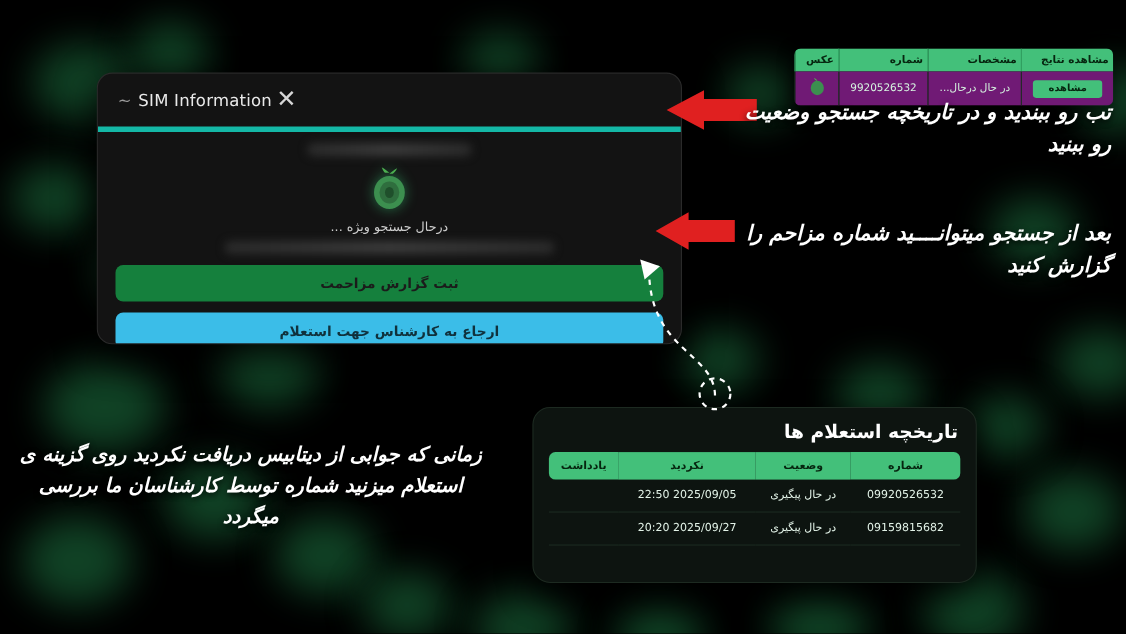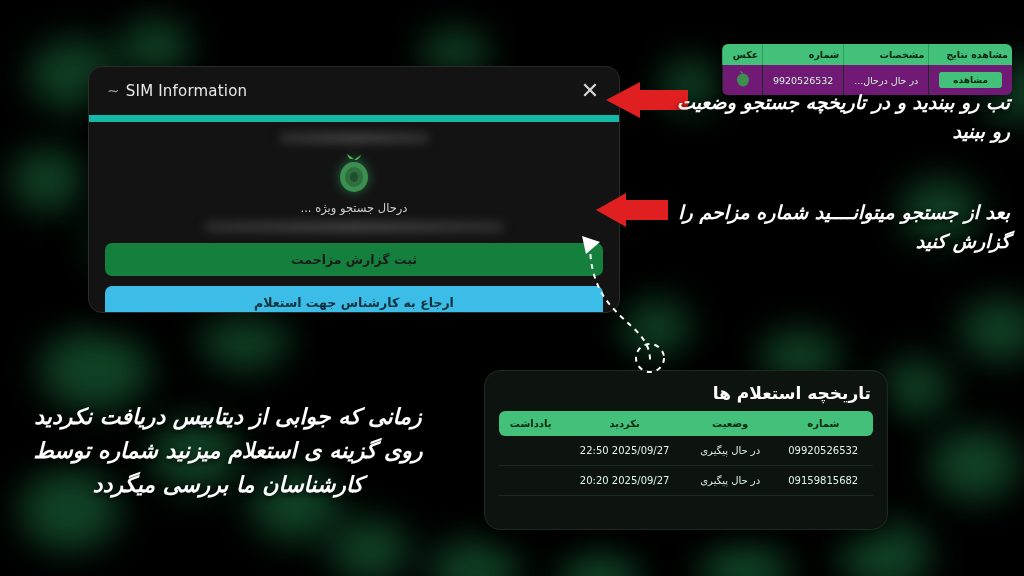--- a/index.html
+++ b/index.html
@@ -12,22 +12,22 @@
   #bg{position:absolute;inset:0;overflow:hidden;}
   #bg .blob{position:absolute;border-radius:50%;filter:blur(18px);opacity:.55;}
   
   #sim-panel{
     position:absolute;left:88px;top:66px;width:530px;height:245px;
     background:#131313;border:1px solid #2a2a2a;border-radius:14px;
     box-shadow:0 10px 36px rgba(0,0,0,.75);
     overflow:hidden;
   }
   #sim-header{
-    height:48px;display:flex;align-items:center;justify-content:space-between;
-    padding:0 16px 0 18px;border-bottom:7px solid #14b8a6;
+    height:48px;display:flex;align-items:center;
+    padding:0 16px 0 18px;border-bottom:5px solid #14b8a6;
   }
   #sim-title{color:#e9e9e9;font-size:15px;letter-spacing:.2px;}
   #sim-title .tilde{color:#9b9b9b;margin-right:6px;}
   #close-btn{
     color:#d6d6d6;font-size:22px;line-height:1;cursor:pointer;
     width:26px;height:26px;display:flex;align-items:center;justify-content:center;
   }
   #sim-body{padding:10px 16px 12px 16px;}
   .blur-line{
     margin:0 auto 10px auto;height:12px;border-radius:6px;
@@ -84,21 +84,21 @@
   #history-table tbody td{
     color:#e3f3e8;padding:9px 4px;text-align:center;border-bottom:1px solid #1b2a20;
   }
   
   .anno{
     position:absolute;color:#ffffff;font-weight:bold;direction:rtl;text-align:right;
     text-shadow:0 2px 6px rgba(0,0,0,.9);line-height:1.55;font-style:italic;
   }
   #anno-1{right:14px;top:88px;width:340px;font-size:19px;}
   #anno-2{right:14px;top:198px;width:352px;font-size:19px;}
-  #anno-3{left:18px;top:400px;width:420px;font-size:22px;text-align:center;direction:rtl;}
+  #anno-3{left:18px;top:400px;width:420px;font-size:18px;text-align:center;direction:rtl;}
   
   .arrow{position:absolute;}
 </style>
 </head>
 <body>
 
 <div id="bg">
     <div class="blob" style="left: 30px; top: 40px; width: 90px; height: 70px; background: rgb(31, 122, 69);"></div>
     <div class="blob" style="left: 120px; top: 20px; width: 70px; height: 60px; background: rgb(31, 122, 69);"></div>
     <div class="blob" style="left: 10px; top: 150px; width: 80px; height: 60px; background: rgb(31, 122, 69);"></div>
@@ -191,21 +191,21 @@
         <td>شماره</td>
         <td>وضعیت</td>
         <td>نکردید</td>
         <td>یادداشت</td>
       </tr>
     </thead>
     <tbody>
       <tr>
         <td>09920526532</td>
         <td>در حال پیگیری</td>
-        <td>2025/09/27 22:50</td>
+        <td>2025/09/05 22:50</td>
         <td></td>
       </tr>
       <tr>
         <td>09159815682</td>
         <td>در حال پیگیری</td>
         <td>2025/09/27 20:20</td>
         <td></td>
       </tr>
     </tbody>
   </table>

